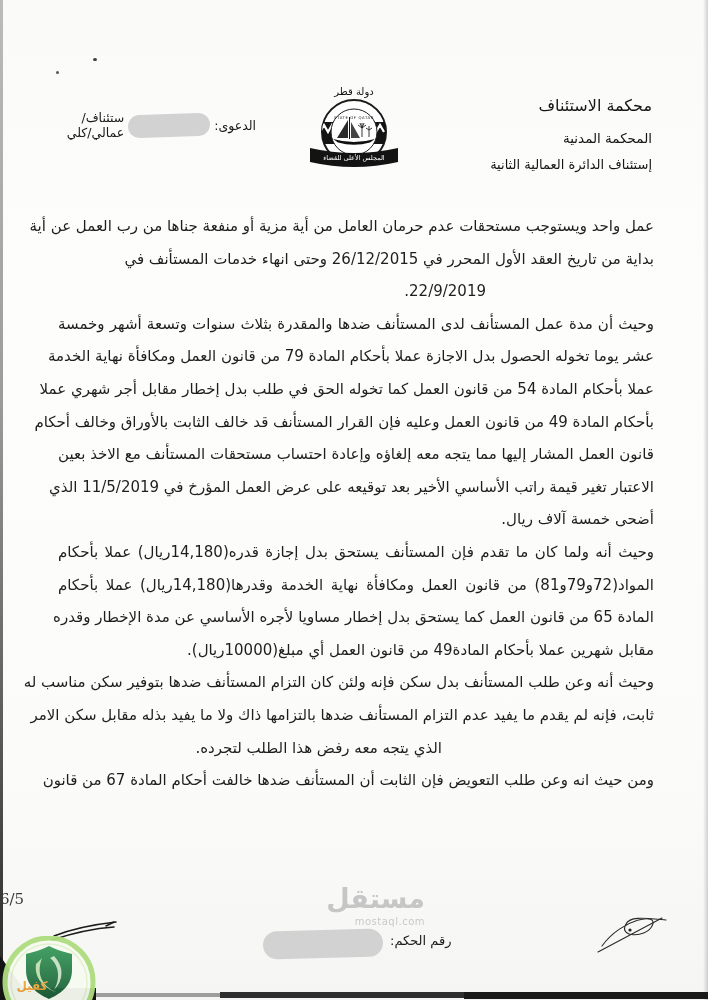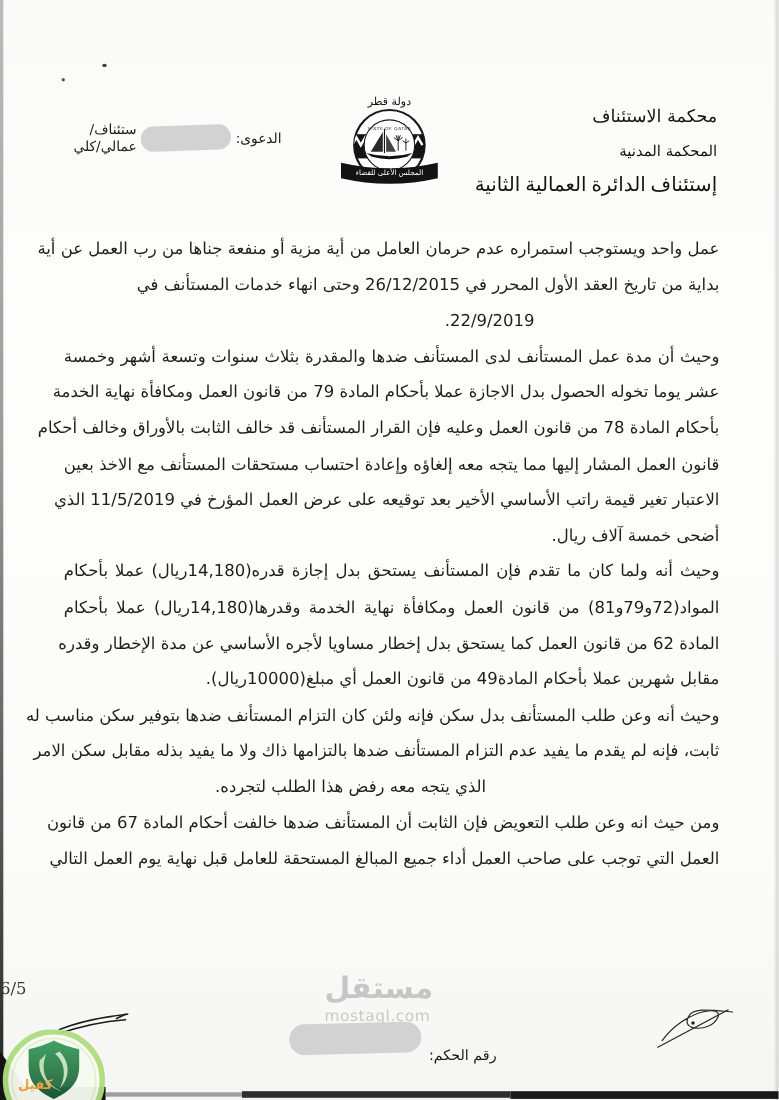--- a/index.html
+++ b/index.html
@@ -22,21 +22,21 @@
   .strip-1 { position:absolute; left:96px; bottom:3px; width:124px; height:4px; background:#777; opacity:.7; }
   .strip-2 { position:absolute; left:220px; bottom:2px; width:244px; height:6px; background:#2e2e2e; }
   .strip-3 { position:absolute; left:464px; bottom:1px; width:244px; height:7px; background:#191919; }
   .speck-1 { position:absolute; left:93px; top:58px; width:4px; height:3px; background:#3a3a3a; border-radius:50%; }
   .speck-2 { position:absolute; left:56px; top:71px; width:3px; height:3px; background:#555; border-radius:50%; }
 
   
   .court-block { position:absolute; right:56px; top:96px; direction:rtl; text-align:right; color:#141414; }
   .court-l1 { font-size:16px; margin-bottom:15px; }
   .court-l2 { font-size:13.5px; margin-bottom:11px; }
-  .court-l3 { font-size:18px;font-family:Liberation Serif, serif; }
+  .court-l3 { font-size:13px; }
 
   .case-row { position:absolute; left:60px; top:110px; width:196px; direction:rtl;
     display:flex; align-items:center; gap:4px; font-size:12.5px; color:#1a1a1a; }
   .redact { background:#d2d2d2; border-radius:12px; flex:0 0 auto; }
   .case-redact { width:82px; height:23px; transform:rotate(-2deg); }
 
   .emblem { position:absolute; left:300px; top:84px; width:108px; height:92px; }
   .emb-country { font-size:10px; fill:#111; letter-spacing:1px; }
   .emb-inner-top { font-size:3.8px; letter-spacing:.6px; fill:#222; }
   .emb-ribbon { font-size:6.5px; fill:#fff; }
@@ -49,24 +49,24 @@
   .body-line.ind-date { padding-right:168px; }
   .body-line.ind-center { padding-right:212px; }
 
   
   .page-number { position:absolute; left:0; right:0; top:890px; 
     font-family:"DejaVu Serif",serif; font-size:15px; color:#3a3a3a; }
   .sig-left { position:absolute; left:50px; top:916px; width:72px; height:30px; }
   .sig-right { position:absolute; left:594px; top:910px; width:88px; height:48px; }
   .judgment-redact { position:absolute; left:263px; top:930px; width:120px; height:28px;
     border-radius:14px; transform:rotate(-1.5deg); }
-  .judgment-label { position:absolute; left:390px; top:933px; direction:rtl; font-size:13px; color:#1a1a1a;margin-top:20px; }
-  .wm { position:absolute; left:295px; top:884px; width:130px; text-align:left; pointer-events:none; }
+  .judgment-label { position:absolute; left:390px; top:933px; direction:rtl; font-size:13px; color:#1a1a1a; }
+  .wm { position:absolute; left:295px; top:884px; width:130px; text-align:right; pointer-events:none; }
   .wm-ar { font-size:27px; font-weight:bold; color:#c6c6c6; line-height:30px; }
-  .wm-domain { font-size:14px; letter-spacing:.5px; color:#c9c9c9; margin-top:2px; }
+  .wm-domain { font-size:10px; letter-spacing:.5px; color:#c9c9c9; margin-top:2px; }
   .kafeel { position:absolute; left:2px; top:936px; width:94px; height:64px; opacity:.95; }
 </style>
 </head>
 <body>
 
 <div class="page">
 
   <div class="edge-left"></div>
   <div class="edge-right"></div>
   <span class="speck-1"></span>
@@ -106,38 +106,38 @@
       <path d="M48,36 L48,54 L37,54 Z" fill="#2a2a2a"></path>
       <path d="M51,38 L51,54 L60,54 Z" fill="#444"></path>
       <line x1="49.5" y1="33" x2="49.5" y2="55" stroke="#111" stroke-width="1"></line>
       <path d="M33,55 Q54,61 75,55 L70,58.5 Q54,63 38,58.5 Z" fill="#101010"></path>
     </g>
     <path d="M10,64 Q54,74 98,64 L98,78 Q54,88 10,78 Z" fill="#131313"></path>
     <text class="emb-ribbon" x="54" y="75.5" text-anchor="middle">المجلس الأعلى للقضاء</text>
   </svg>
 
   <div class="body-text">
-      <div class="body-line">عمل واحد ويستوجب استمراره عدم حرمان العامل من أية مزية أو منفعة جناها من رب العمل عن أية</div>
+      <div class="body-line">عمل واحد ويستوجب مستحقات عدم حرمان العامل من أية مزية أو منفعة جناها من رب العمل عن أية</div>
       <div class="body-line nj">بداية من تاريخ العقد الأول المحرر في 26/12/2015 وحتى انهاء خدمات المستأنف في</div>
       <div class="body-line nj ind-date">22/9/2019.</div>
       <div class="body-line">وحيث أن مدة عمل المستأنف لدى المستأنف ضدها والمقدرة بثلاث سنوات وتسعة أشهر وخمسة</div>
       <div class="body-line">عشر يوما تخوله الحصول بدل الاجازة عملا بأحكام المادة 79 من قانون العمل ومكافأة نهاية الخدمة</div>
-      <div class="body-line">بأحكام المادة 78 من قانون العمل وعليه فإن القرار المستأنف قد خالف الثابت بالأوراق وخالف أحكام</div>
+      <div class="body-line">عملا بأحكام المادة 54 من قانون العمل كما تخوله الحق في طلب بدل إخطار مقابل أجر شهري عملا</div>
+      <div class="body-line">بأحكام المادة 49 من قانون العمل وعليه فإن القرار المستأنف قد خالف الثابت بالأوراق وخالف أحكام</div>
       <div class="body-line">قانون العمل المشار إليها مما يتجه معه إلغاؤه وإعادة احتساب مستحقات المستأنف مع الاخذ بعين</div>
       <div class="body-line">الاعتبار تغير قيمة راتب الأساسي الأخير بعد توقيعه على عرض العمل المؤرخ في 11/5/2019 الذي</div>
       <div class="body-line nj">أضحى خمسة آلاف ريال.</div>
       <div class="body-line">وحيث أنه ولما كان ما تقدم فإن المستأنف يستحق بدل إجازة قدره(14,180ريال) عملا بأحكام</div>
       <div class="body-line">المواد(72و79و81) من قانون العمل ومكافأة نهاية الخدمة وقدرها(14,180ريال) عملا بأحكام</div>
-      <div class="body-line">المادة 62 من قانون العمل كما يستحق بدل إخطار مساويا لأجره الأساسي عن مدة الإخطار وقدره</div>
+      <div class="body-line">المادة 65 من قانون العمل كما يستحق بدل إخطار مساويا لأجره الأساسي عن مدة الإخطار وقدره</div>
       <div class="body-line nj">مقابل شهرين عملا بأحكام المادة49 من قانون العمل أي مبلغ(10000ريال).</div>
       <div class="body-line">وحيث أنه وعن طلب المستأنف بدل سكن فإنه ولئن كان التزام المستأنف ضدها بتوفير سكن مناسب له</div>
       <div class="body-line">ثابت، فإنه لم يقدم ما يفيد عدم التزام المستأنف ضدها بالتزامها ذاك ولا ما يفيد بذله مقابل سكن الامر</div>
       <div class="body-line nj ind-center">الذي يتجه معه رفض هذا الطلب لتجرده.</div>
       <div class="body-line">ومن حيث انه وعن طلب التعويض فإن الثابت أن المستأنف ضدها خالفت أحكام المادة 67 من قانون</div>
-      <div class="body-line nj">العمل التي توجب على صاحب العمل أداء جميع المبالغ المستحقة للعامل قبل نهاية يوم العمل التالي</div>
     </div>
 
   <div class="page-number">6/5</div>
 
   <svg class="sig-left" viewBox="0 0 72 30">
     <g stroke="#1c1c1c" stroke-width="1.5" fill="none" stroke-linecap="round">
       <path d="M4,20 C24,12 48,8 66,6"></path>
       <path d="M2,24 C26,16 50,12 64,11"></path>
       <path d="M56,10 l8,-4"></path>
     </g>

